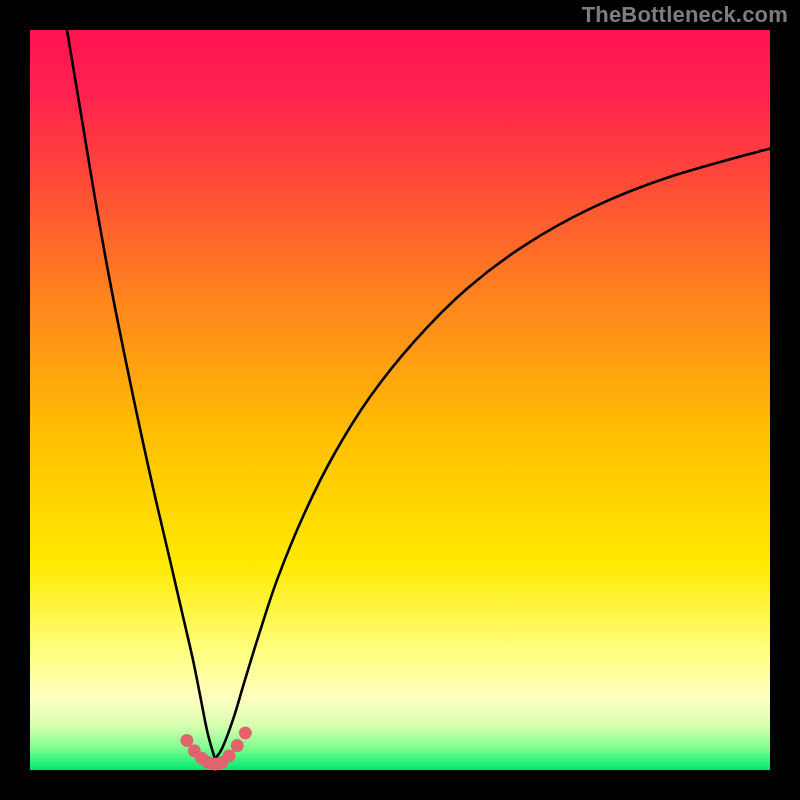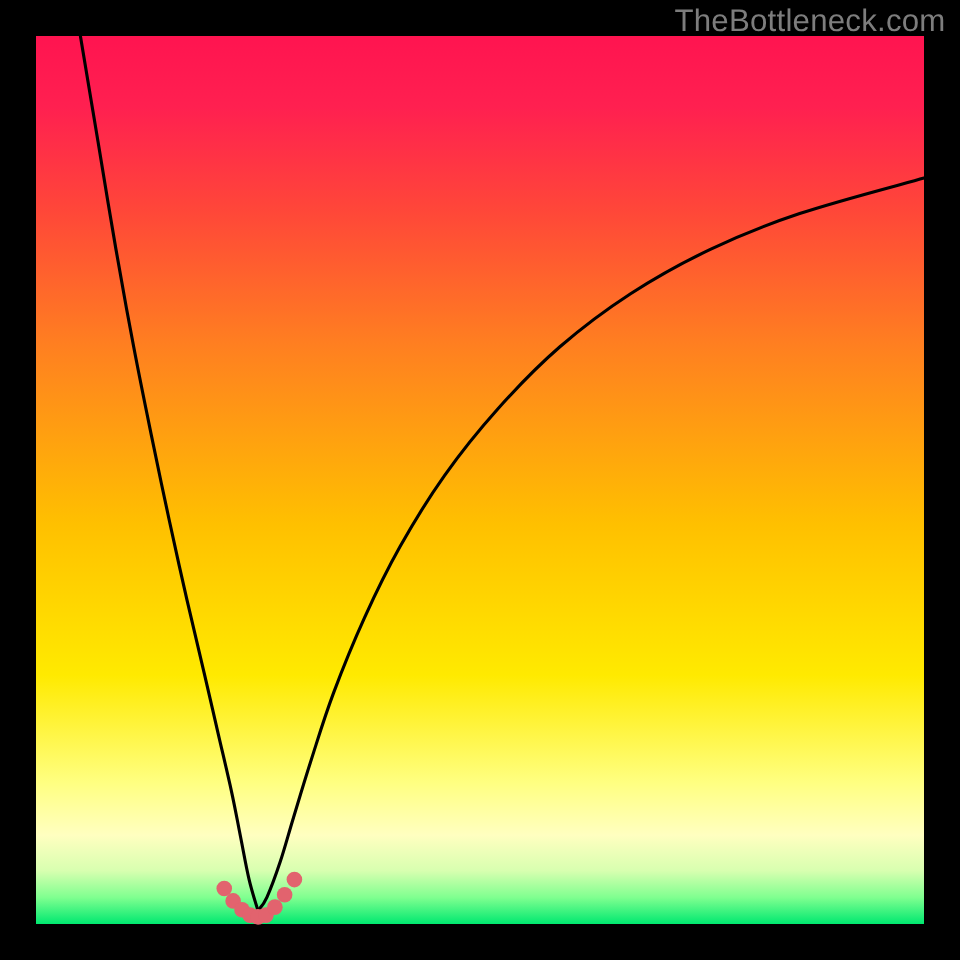--- a/index.html
+++ b/index.html
@@ -17,22 +17,22 @@
     left: 0;
     width: 800px;
     height: 800px;
     background: #000;
   }
   .watermark {
     position: absolute;
     top: 2px;
     right: 12px;
     color: #7d7d7d;
-    font-size: 26px;
-    font-weight: 400;
+    font-size: 22px;
+    font-weight: 700;
     letter-spacing: 0.2px;
     z-index: 10;
   }
   svg {
     display: block;
   }
 </style>
 </head>
 <body>
 <div class="frame">

